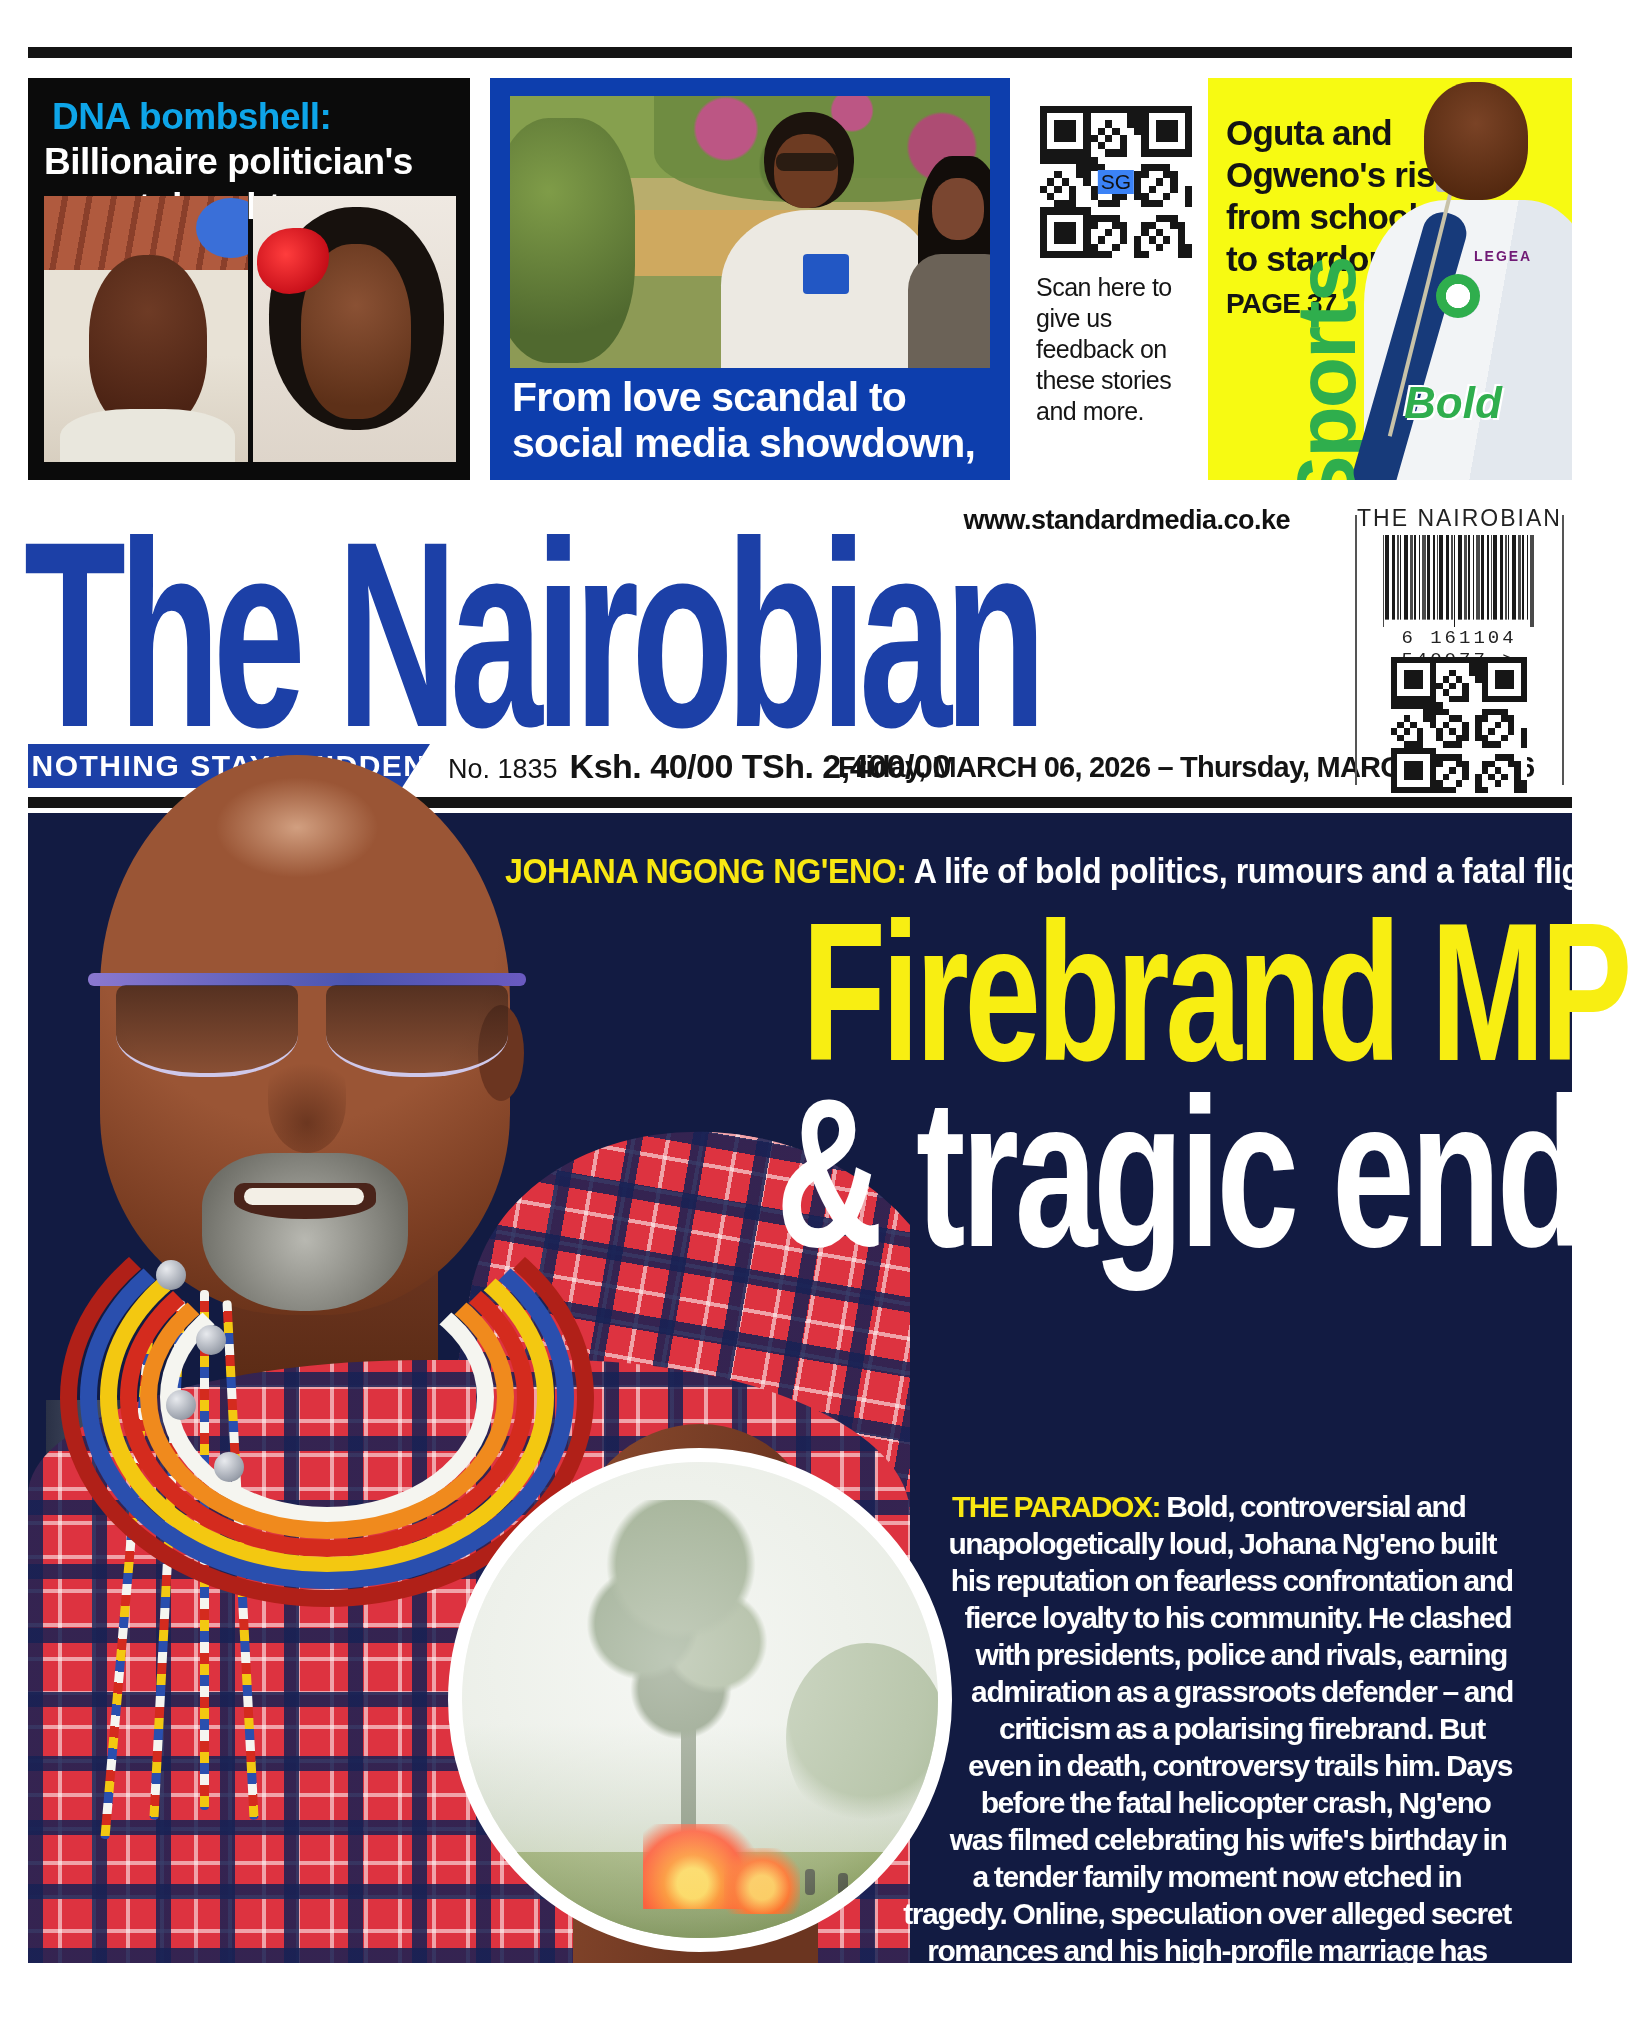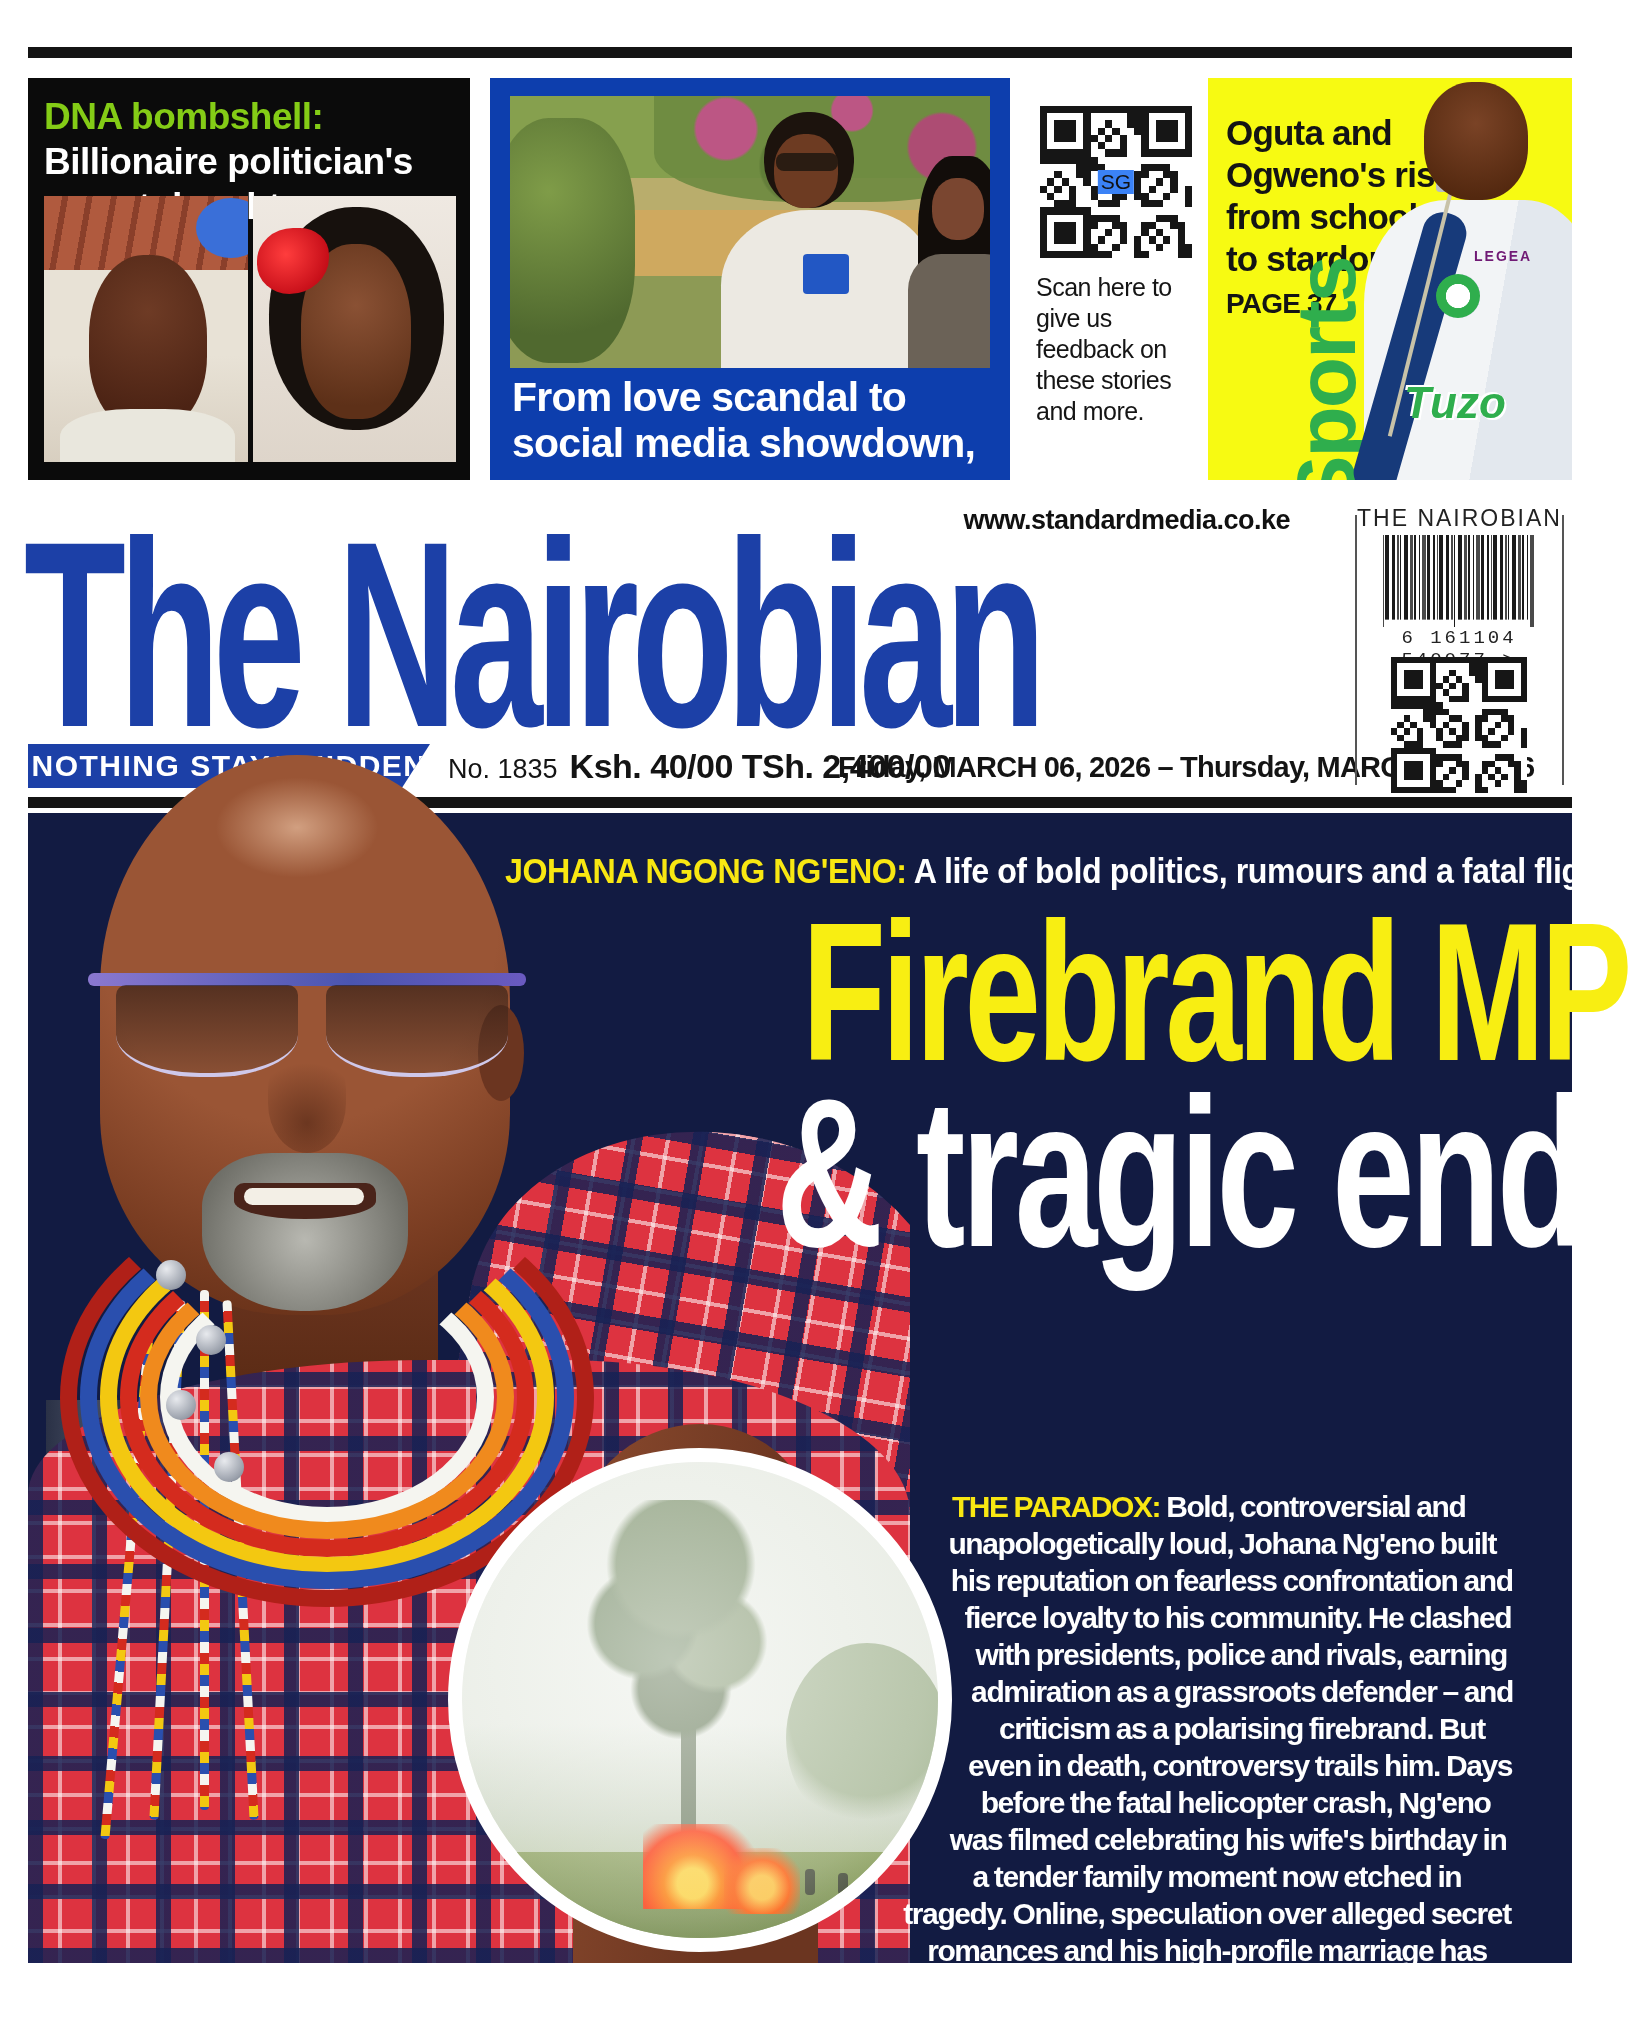--- a/index.html
+++ b/index.html
@@ -8,21 +8,21 @@
   .abs{position:absolute;}
 
   
   .rule{background:#141414;height:11px;left:28px;width:1544px;}
   .rule-top{top:47px;}
   .rule-mid{top:797px;z-index:1;}
 
   
   .dna-box{left:28px;top:78px;width:442px;height:402px;background:#0b0b0b;color:#fff;z-index:2;}
   .dna-head{position:absolute;left:16px;top:16px;width:412px;font-size:37px;line-height:45px;font-weight:bold;letter-spacing:-0.5px;}
-  .dna-head .hl{color:#84cc16;}
+  .dna-head .hl{color:#0ea5e9;margin-left:8px;}
   .dna-head .pref{font-size:29px;}
   .dna-photos{position:absolute;left:16px;top:118px;width:412px;height:266px;display:flex;gap:5px;}
   .dna-photo{flex:1;position:relative;overflow:hidden;}
   .ph-man{background:linear-gradient(180deg,#a85a40 0 26%,#e8e2d6 26% 60%,#d8cfc0 100%);}
   .ph-man .roof{position:absolute;left:0;top:0;width:100%;height:28%;
       background:repeating-linear-gradient(100deg,#b05a3e 0 18px,#8a3f2a 18px 24px),#a85a40;}
   .ph-man .tank{position:absolute;right:-18px;top:2px;width:70px;height:60px;border-radius:50%;background:#3a6fd8;}
   .ph-man .face{position:absolute;left:22%;top:22%;width:58%;height:66%;border-radius:46% 46% 42% 42%;
       background:radial-gradient(circle at 50% 32%,#6e3b25,#4c2314 78%);}
   .ph-man .shirt{position:absolute;left:8%;bottom:-6%;width:86%;height:26%;border-radius:40% 40% 0 0;background:#e9e7dd;}
@@ -463,21 +463,21 @@
     </div>
     <div class="sports-label">Sports</div>
     <div class="player">
       <div class="jersey"></div>
       <div class="stripe"></div>
       <div class="head"></div>
       <div class="whistle"></div>
       <div class="lanyard"></div>
       <div class="badge"></div>
       <div class="brand">LEGEA</div>
-      <div class="sponsor">Tuzo</div>
+      <div class="sponsor">Bold</div>
     </div>
   </div>
 
   <div class="abs website">www.standardmedia.co.ke</div>
   <div class="abs mast-title">The Nairobian</div>
   <div class="abs tagline">
     <span>NOTHING STAYS HIDDEN</span>
   </div>
   <div class="abs issue-line">
     <span class="issue-no">No. 1835</span>

